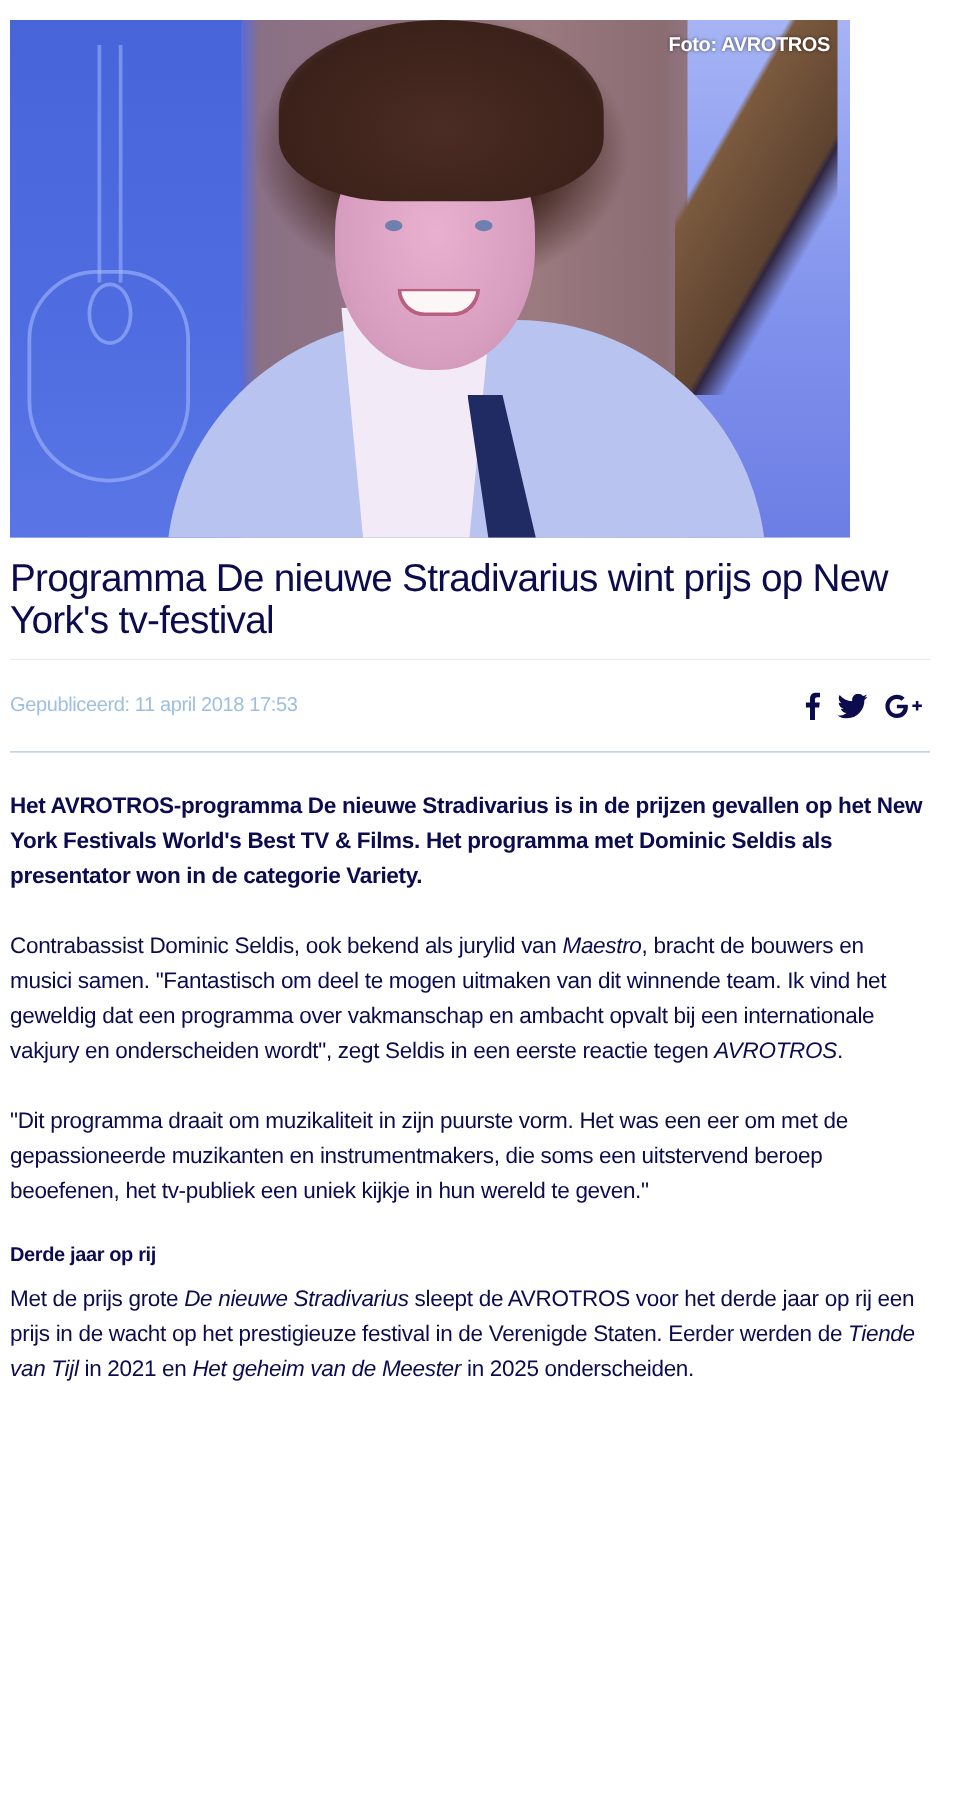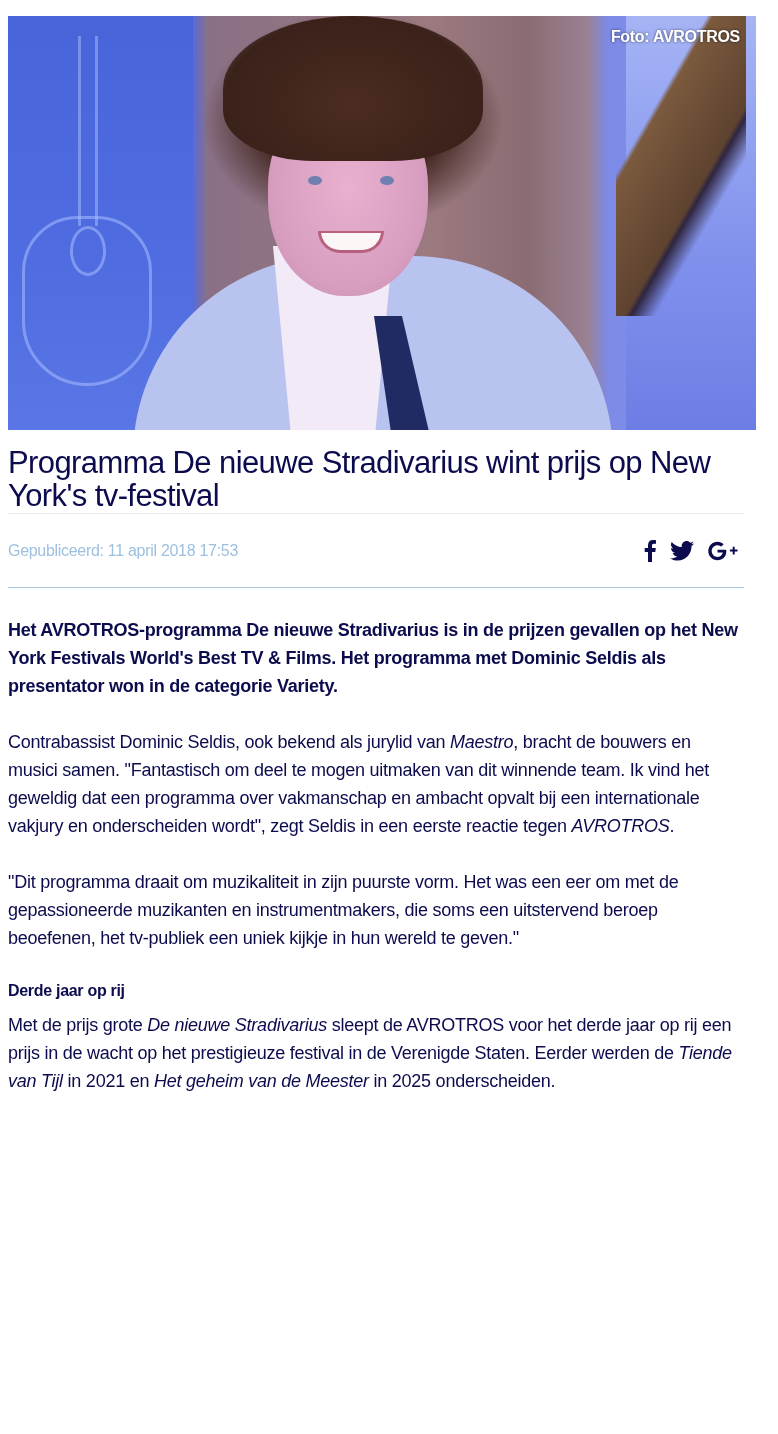--- a/index.html
+++ b/index.html
@@ -3,21 +3,21 @@
   <meta charset="utf-8">
   <style>
     * { box-sizing: border-box; margin: 0; padding: 0; }
     html, body { width: 778px; height: 1434px; background: #ffffff; overflow: hidden; }
     body { font-family: "Liberation Sans", sans-serif; color: #0b0b4e; position: relative; }
 
     .article { position: absolute; left: 8px; top: 16px; width: 736px; }
 
     
     .hero {
-      position: relative; width: 748px; height: 414px; overflow: hidden;
+      position: relative; width: 672px; height: 414px; overflow: hidden;
       background:
         radial-gradient(ellipse 70px 85px at 340px 175px, #e7a9c9 0%, #d99ab9 60%, rgba(217,154,185,0) 100%),
         radial-gradient(ellipse 150px 110px at 345px 105px, #4a2a22 0%, #3b2119 55%, rgba(59,33,25,0) 100%),
         linear-gradient(90deg, #4f67e0 0px, #4b63da 120px, #5a6ad8 185px, #8a7085 200px, #9b7a80 420px, #8a6c72 520px, #9a8294 580px, #7d8ae6 600px, #8d9af0 736px);
     }
     .hero .guitar-panel {
       position: absolute; left: 0; top: 0; width: 185px; height: 414px;
       background: linear-gradient(180deg, #4864d9 0%, #4f6de0 60%, #5a76e6 100%);
     }
     .hero .guitar-body {
@@ -75,21 +75,21 @@
       font-family: "Liberation Sans", sans-serif; font-size: 16px; font-weight: bold;
       color: #ffffff; text-shadow: 0 0 3px rgba(0,0,0,0.6);
       letter-spacing: -0.3px;
     }
 
     
     .headline {
       margin-top: 16px;
       font-size: 31px; font-weight: normal; line-height: 33px;
       color: #0b0b4e; letter-spacing: -0.6px;
-      padding-bottom: 1px;
+      padding-bottom: 15px;
       border-bottom: 1px solid #ececec;
     }
 
     
     .meta {
       display: flex; align-items: center; justify-content: space-between;
       height: 74px; border-bottom: 1px solid #a9c8e0;
     }
     .meta .date { font-size: 16px; color: #9dbfe0; letter-spacing: -0.3px; }
     .share { display: flex; align-items: center; gap: 14px; padding-right: 6px; }

